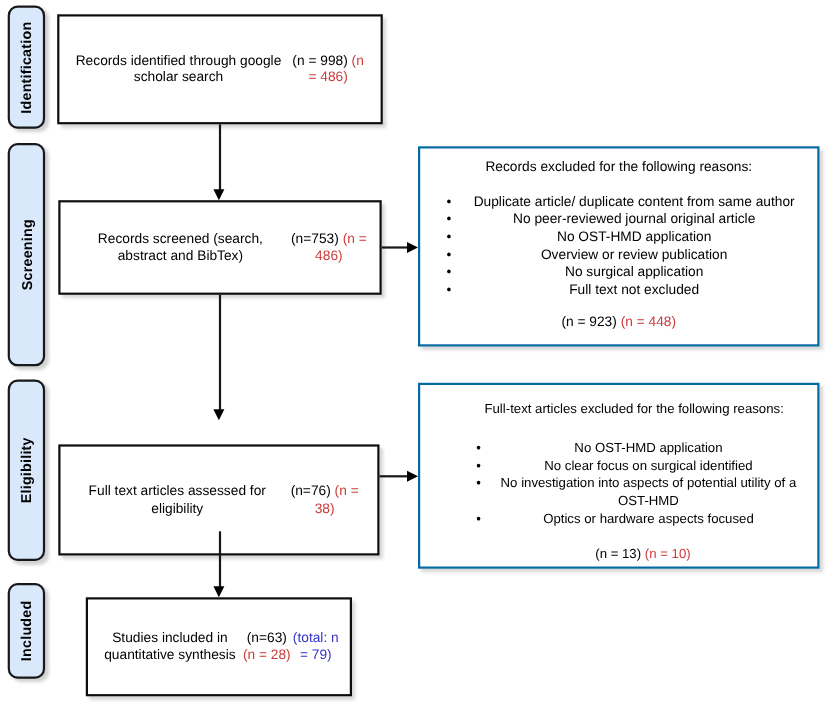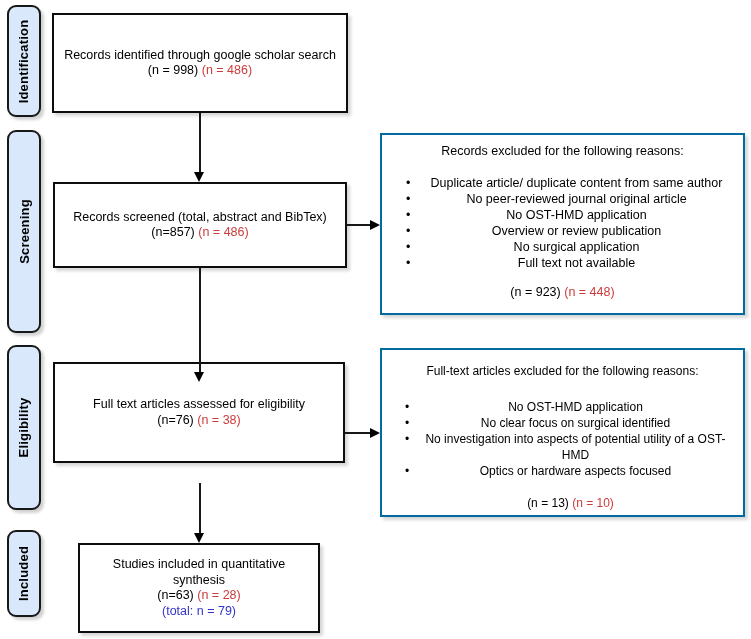--- a/index.html
+++ b/index.html
@@ -35,21 +35,20 @@
     font-weight: bold;
     letter-spacing: 0.2px;
   }
   
   .fbox {
     position: absolute;
     background: #ffffff;
     border: 2px solid #0c0d0e;
     box-shadow: 3px 3px 3px rgba(0,0,0,0.16);
     display: flex;
-    flex-direction: column;
     align-items: center;
     justify-content: center;
     text-align: center;
     font-size: 12.5px;
     line-height: 15.5px;
     padding: 20px 10px;
   }
   .red  { color: var(--red, #cc3b3b); }
   .blue { color: var(--blue, #3434cc); }
   
@@ -60,21 +59,21 @@
     box-shadow: 3px 3px 3px rgba(0,0,0,0.16);
     font-size: 12.5px;
     line-height: 16px;
     text-align: center;
   }
   .ebox .etitle { margin-top: 8px; padding: 0 8px; }
   .ebox .bullets { margin-top: 16px; }
   .ebox .brow { position: relative; padding: 0 12px 0 40px; }
   .ebox .brow .dot { position: absolute; left: 24px; top: 0; }
   .ebox .ecount { margin-top: 13px; }
-  .ebox2 { font-size: 12px; }
+  .ebox2 { font-size: 12px; padding-left: 28px; }
   .ebox2 .etitle { margin-top: 13px; }
   .ebox2 .bullets { margin-top: 20px; }
   .ebox2 .brow { padding: 0 10px 0 36px; }
   .ebox2 .brow .dot { left: 23px; }
   .ebox2 .ecount { margin-top: 16px; margin-left: 16px; }
   
   .vline { position: absolute; width: 1.5px; background: #17181a; }
   .hline { position: absolute; height: 1.5px; background: #17181a; }
   .head-down {
     position: absolute; width: 0; height: 0;
@@ -109,28 +108,28 @@
 
   <div class="fbox" style="left:52px;top:13px;width:296px;height:100px;">
     <div>Records identified through google scholar search</div>
     <div>
       <span>(n = 998)</span>
       <span class="red">(n = 486)</span>
     </div>
   </div>
 
   <div class="fbox" style="left:53px;top:182px;width:294px;height:86px;">
-    <div>Records screened (total, abstract and BibTex)</div>
+    <div>Records screened (search, abstract and BibTex)</div>
     <div>
-      <span>(n=857)</span>
+      <span>(n=753)</span>
       <span class="red">(n = 486)</span>
     </div>
   </div>
 
-  <div class="fbox" style="left:53px;top:362px;width:292px;height:101px;">
+  <div class="fbox" style="left:53px;top:404px;width:292px;height:101px;">
     <div>Full text articles assessed for eligibility</div>
     <div>
       <span>(n=76)</span>
       <span class="red">(n = 38)</span>
     </div>
   </div>
 
   <div class="fbox" style="left:78px;top:543px;width:242px;height:90px;align-items:center;">
     <div>Studies included in quantitative synthesis</div>
     <div>
@@ -141,21 +140,21 @@
   </div>
 
   <div class="ebox" style="left:380px;top:133px;width:365px;height:182px;">
     <div class="etitle">Records excluded for the following reasons:</div>
     <div class="bullets">
       <div class="brow"><span class="dot">•</span><span>Duplicate article/ duplicate content from same author</span></div>
       <div class="brow"><span class="dot">•</span><span>No peer-reviewed journal original article</span></div>
       <div class="brow"><span class="dot">•</span><span>No OST-HMD application</span></div>
       <div class="brow"><span class="dot">•</span><span>Overview or review publication</span></div>
       <div class="brow"><span class="dot">•</span><span>No surgical application</span></div>
-      <div class="brow"><span class="dot">•</span><span>Full text not available</span></div>
+      <div class="brow"><span class="dot">•</span><span>Full text not excluded</span></div>
     </div>
     <div class="ecount">
       <span>(n = 923)</span>
       <span class="red">(n = 448)</span>
     </div>
   </div>
 
   <div class="ebox ebox2" style="left:380px;top:348px;width:365px;height:169px;">
     <div class="etitle">Full-text articles excluded for the following reasons:</div>
     <div class="bullets">

